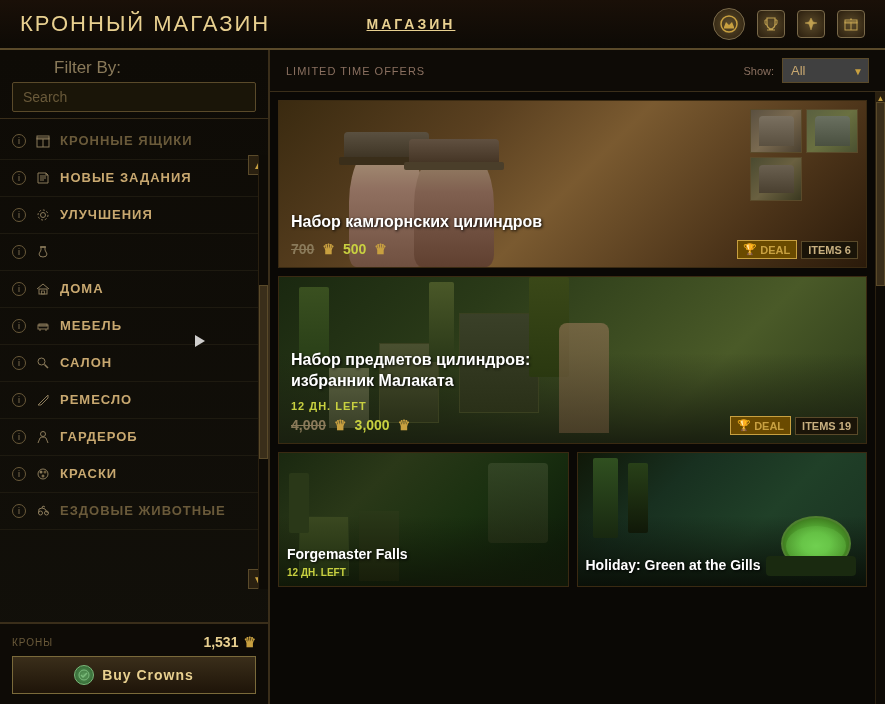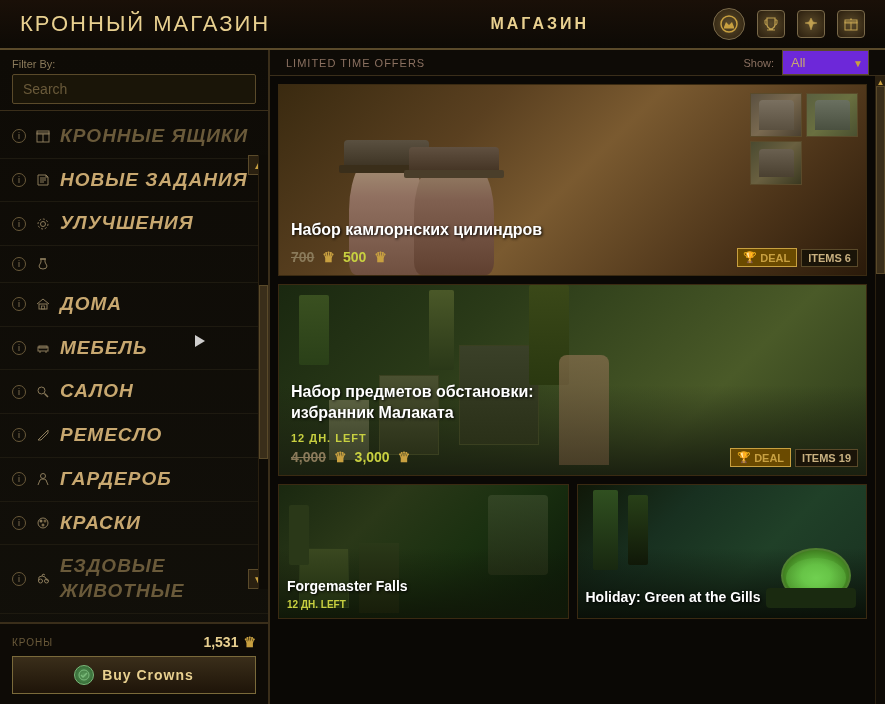--- a/index.html
+++ b/index.html
@@ -24,25 +24,25 @@
     .header-title {
       font-size: 22px;
       font-weight: normal;
       color: #e8d090;
       letter-spacing: 2px;
       text-transform: uppercase;
       flex: 1;
     }
     .header-center {
       flex: 1;
-      text-align: center;
-      font-size: 16px;
+      font-size: 14px;
       font-weight: bold;
       color: #e8d090;
       letter-spacing: 3px;
+      text-decoration: underline;
     }
     .header-icons {
       display: flex;
       gap: 12px;
       align-items: center;
     }
     .header-icon {
       width: 32px;
       height: 32px;
       background: radial-gradient(circle, #5a4a2a, #2a1e0e);
@@ -75,23 +75,24 @@
       display: flex;
       flex-direction: column;
       position: relative;
     }
 
     .filter-section {
       padding: 8px 12px 6px;
       border-bottom: 1px solid #3a2e1a;
     }
     .filter-label {
-      font-size: 11px;
+      font-size: 17px;
       color: #8a7a5a;
       margin-bottom: 4px;
+      margin-left: 42px;
     }
     .search-input {
       width: 100%;
       background: #1a1508;
       border: 1px solid #5a4a2a;
       color: #a09070;
       padding: 6px 10px;
       font-size: 14px;
       outline: none;
       border-radius: 2px;
@@ -134,27 +135,26 @@
       border: 1px solid #6a5a3a;
       border-radius: 50%;
       display: flex;
       align-items: center;
       justify-content: center;
       font-size: 9px;
       color: #8a7a5a;
       flex-shrink: 0;
     }
     .nav-label {
-      font-size: 19px;
+      font-size: 13px;
       font-weight: bold;
       color: #c8a870;
       letter-spacing: 1px;
       text-transform: uppercase;
       line-height: 1.3;
-      font-style: italic;
     }
     .nav-label.dimmed {
       color: #6a5a3a;
     }
 
     .sidebar-footer {
       border-top: 2px solid #3a2e1a;
       padding: 10px 12px;
       background: #0e0b06;
     }
@@ -236,21 +236,21 @@
     .right-panel {
       flex: 1;
       background: #0a0805;
       display: flex;
       flex-direction: column;
     }
 
     .panel-header {
       display: flex;
       align-items: center;
-      padding: 0 16px;
+      padding: 8px 16px;
       border-bottom: 1px solid #3a2e1a;
       background: #0e0b06;
       justify-content: space-between;
     }
     .panel-header-left {
       font-size: 11px;
       color: #8a7060;
       letter-spacing: 1px;
       text-transform: uppercase;
     }
@@ -258,21 +258,21 @@
       margin-left: auto;
       display: flex;
       align-items: center;
       gap: 8px;
     }
     .show-label {
       font-size: 11px;
       color: #8a7060;
     }
     .show-select {
-      background: #6d28d9;
+      background: #404040;
       border: 1px solid #5a4a2a;
       color: #c8a870;
       padding: 4px 24px 4px 8px;
       font-size: 13px;
       outline: none;
       cursor: pointer;
       appearance: none;
       -webkit-appearance: none;
       position: relative;
     }
@@ -297,21 +297,21 @@
       flex-direction: column;
       gap: 8px;
     }
     .items-container::-webkit-scrollbar { width: 8px; }
     .items-container::-webkit-scrollbar-track { background: #0a0805; }
     .items-container::-webkit-scrollbar-thumb { background: #3a2e1a; border: 1px solid #5a4a2a; }
 
     
     .item-card-large {
       width: 100%;
-      height: 192px;
+      height: 168px;
       background: #1a1208;
       border: 1px solid #3a2a12;
       position: relative;
       cursor: pointer;
       overflow: hidden;
       display: flex;
     }
 
     .item-bg {
       position: absolute;
@@ -859,21 +859,21 @@
             <div style="position:absolute;bottom:20px;left:100px;width:60px;height:80px;background:linear-gradient(180deg,#4a5030,#2a3018);border:1px solid #3a4020;"></div>
             <div style="position:absolute;bottom:30px;left:180px;width:80px;height:100px;background:linear-gradient(180deg,#3a4028,#2a3018);border:1px solid #3a4020;"></div>
             <div style="position:absolute;bottom:15px;left:50px;width:40px;height:60px;background:linear-gradient(180deg,#5a6040,#3a4028);"></div>
             <div style="position:absolute;top:10px;left:20px;width:30px;height:70px;background:linear-gradient(180deg,#3a5020,#2a4018);border-radius:2px;"></div>
             <div style="position:absolute;top:5px;left:150px;width:25px;height:80px;background:linear-gradient(180deg,#4a5828,#2a3818);border-radius:2px;"></div>
             <div style="position:absolute;top:0;left:250px;width:40px;height:100px;background:linear-gradient(180deg,#3a4818,#2a3810);border-radius:2px;"></div>
 
             <div style="position:absolute;bottom:10px;left:280px;width:50px;height:110px;background:linear-gradient(180deg,#8a7050,#5a4830);border-radius:8px 8px 0 0;opacity:0.7;"></div>
           </div>
           <div class="item-content">
-            <div class="item-name">Набор предметов обстановки: избранник Малаката</div>
+            <div class="item-name">Набор предметов цилиндров: избранник Малаката</div>
             <div class="item-timer">12 ДН. LEFT</div>
             <div class="item-price">
               <span class="price-old">4,000</span>
               <span class="crown-yellow">♛</span>
               <span class="price-new">3,000</span>
               <span class="crown-yellow">♛</span>
             </div>
           </div>
           <div class="deal-badge">
             <div class="deal-tag">

